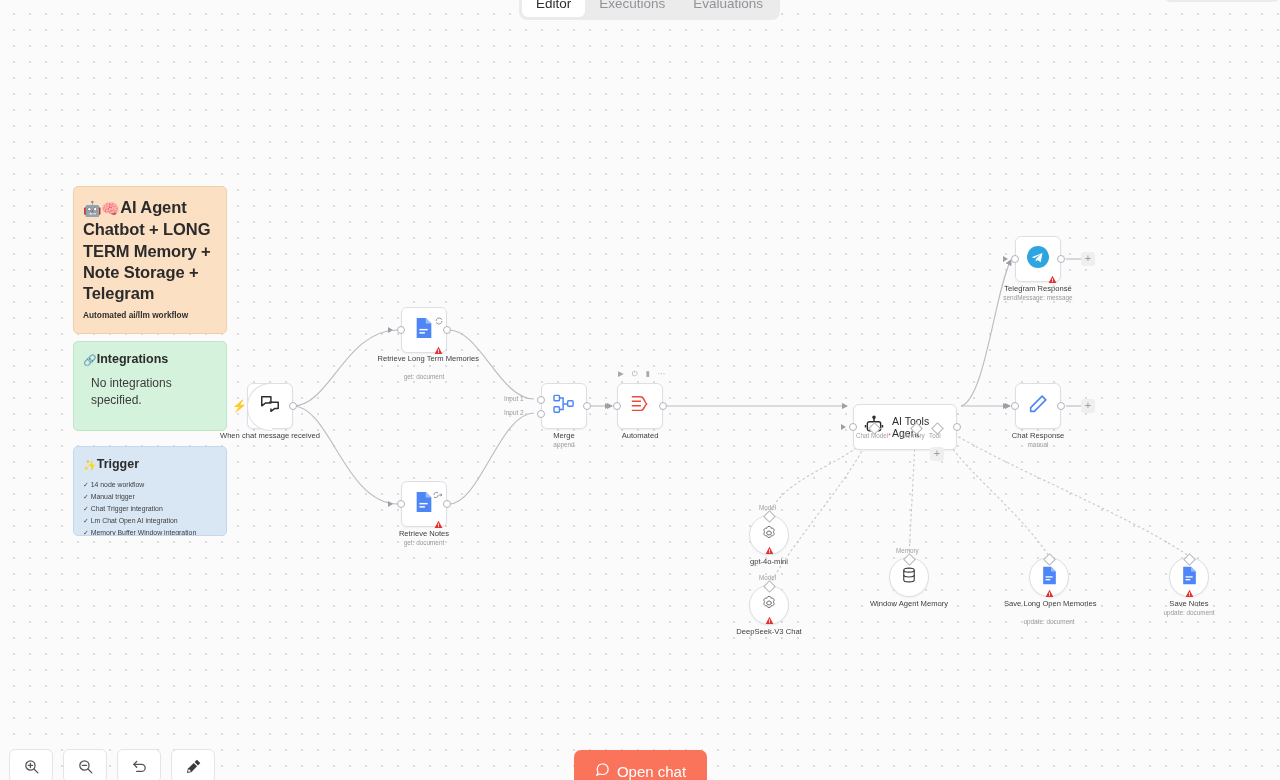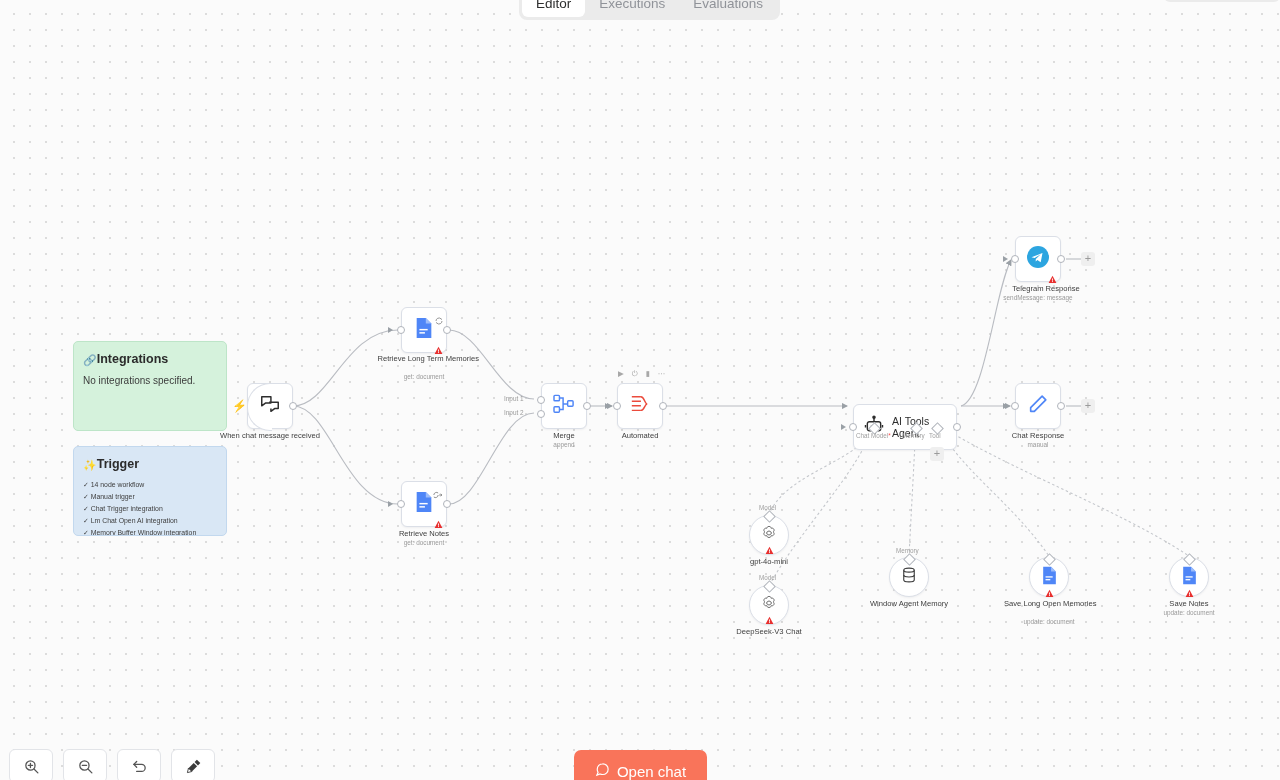--- a/index.html
+++ b/index.html
@@ -57,21 +57,21 @@
     font-weight: bold;
     color: #2b2b2b;
     letter-spacing: -0.1px;
   }
   .sticky h2 {
     margin: 0 0 7px 0;
     font-size: 12.5px;
     font-weight: bold;
     color: #2b2b2b;
   }
-  .sticky p { margin: 0; font-size: 10px; color: #3c3c3c; line-height: 1.45; }
+  .sticky p { margin: 8px; font-size: 12px; color: #3c3c3c; line-height: 1.45; }
   .sticky .sub { font-size: 8.3px; font-weight: bold; color: #2f2f2f; margin-top: 2px; }
   .sticky ul { margin: 0; padding: 0; list-style: none; }
   .sticky li { font-size: 6.9px; color: #3d3d3d; line-height: 1.72; white-space: nowrap; }
   .emoji { font-size: 15px; vertical-align: -1px; }
   .emoji-sm { font-size: 11px; vertical-align: -1px; }
 
   #note-title { left: 73px; top: 186px; width: 154px; height: 148px;
     background: #fbe0c4; border: 1px solid #f3cfa9; }
   #note-integrations { left: 73px; top: 341px; width: 154px; height: 90px;
     background: #d5f2dc; border: 1px solid #bde5c8; }
@@ -264,20 +264,24 @@
       <path d="M874,424 C860,470 800,530 770,584"></path>
 
       <path d="M916,424 L909,556"></path>
 
       <path d="M937,424 C960,470 1010,500 1049,556"></path>
 
       <path d="M937,424 C1010,470 1120,510 1189,556"></path>
     </g>
   </svg>
 
+  <div class="sticky" id="note-title">
+    <h1><span class="emoji">🤖🧠</span><span>AI Agent Chatbot + LONG TERM Memory + Note Storage + Telegram</span></h1>
+    <div class="sub">Automated ai/llm workflow</div>
+  </div>
 
   <div class="sticky" id="note-integrations">
     <h2><span class="emoji-sm">🔗</span><span>Integrations</span></h2>
     <p>No integrations specified.</p>
   </div>
 
   <div class="sticky" id="note-features">
     <h2><span class="emoji-sm">✨</span><span>Trigger</span></h2>
     <ul>
       <li>✓ <span>14 node workflow</span></li>
@@ -432,21 +436,21 @@
     </span>
     <span class="warn">
       <svg width="9" height="9" viewBox="0 0 12 12">
           <path d="M6 1l5.2 9.5H0.8z" fill="#e8302f"></path>
           <rect x="5.4" y="4.6" width="1.2" height="3" fill="#fff"></rect>
           <rect x="5.4" y="8.2" width="1.2" height="1.2" fill="#fff"></rect>
         </svg>
     </span>
     <span class="port out"></span>
   </div>
-  <div class="node-label" style="left:1038px; top:284px;margin-left:8px;">Telegram Response</div>
+  <div class="node-label" style="left:1038px; top:284px;">Telegram Response</div>
   <div class="node-sub" style="left:1038px; top:294px;">sendMessage: message</div>
   <div class="plus-end" style="left:1081px; top:252px;">+</div>
 
   <div class="node square" style="left:1015px; top:383px;">
     <span class="arrow-in" style="left:-13px;"></span>
     <span class="port in"></span>
     <span class="icon">
       <svg width="22" height="22" viewBox="0 0 24 24" fill="none" stroke="#4f86f7" stroke-width="1.8" stroke-linejoin="round">
         <path d="M16.5 3.5l4 4L8 20H4v-4z"></path>
       </svg>

